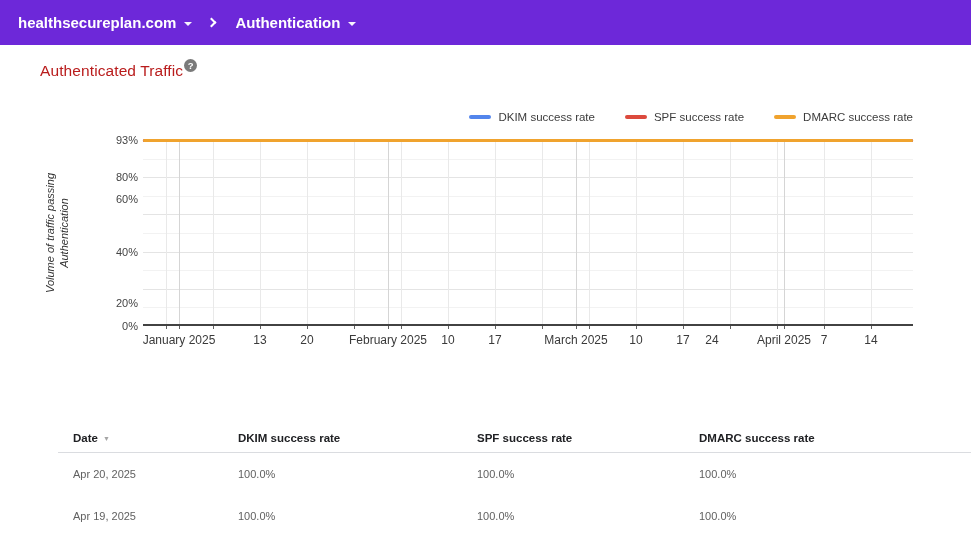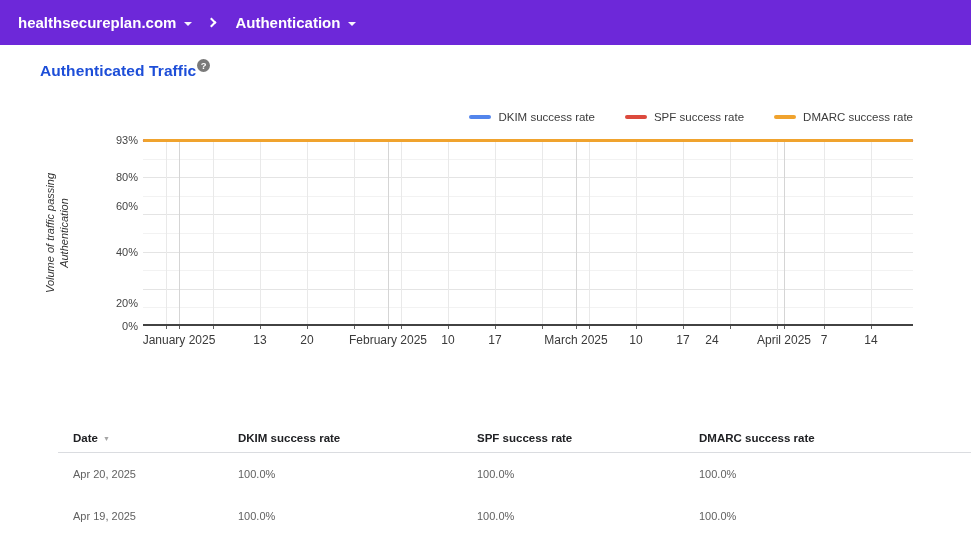--- a/index.html
+++ b/index.html
@@ -22,21 +22,21 @@
     border-left:4px solid transparent; border-right:4px solid transparent;
     border-top:4px solid rgba(255,255,255,.95);
   }
   .nav-chevron {
     width:7px; height:7px; margin:0 12px 0 8px;
     border-top:2px solid #fff; border-right:2px solid #fff;
     transform:rotate(45deg);
   }
   
   .title-row { position:absolute; top:62px; left:40px; display:flex; align-items:flex-start; }
-  .page-title { font-size:15.5px; font-weight:bold; color:#1d4ed8; letter-spacing:.1px; }
+  .page-title { font-size:15.5px; font-weight:normal; color:#b91c1c; letter-spacing:.1px; }
   .help-badge {
     width:13px; height:13px; margin:-3px 0 0 1px; border-radius:50%;
     background:#7a7a7a; color:#fff; font-size:9.5px; font-weight:bold;
     display:flex; align-items:center; justify-content:center; cursor:pointer;
   }
   
   .chart-region { position:absolute; top:95px; left:0; width:971px; height:262px; }
   .legend { position:absolute; top:16px; right:58px; display:flex; align-items:center; }
   .legend-item { display:flex; align-items:center; margin-left:30px; }
   .legend-swatch { width:22px; height:4px; border-radius:2px; margin-right:7px; }
@@ -111,21 +111,21 @@
         <div class="gridline-h" style="top: 63.6px; background: rgb(242, 242, 242);"></div>
         <div class="gridline-h" style="top: 100.8px; background: rgb(242, 242, 242);"></div>
         <div class="gridline-h" style="top: 138px; background: rgb(242, 242, 242);"></div>
         <div class="gridline-h" style="top: 175.2px; background: rgb(242, 242, 242);"></div>
         <div class="gridline-h" style="top: 212.4px; background: rgb(242, 242, 242);"></div>
         <div class="gridline-h" style="top: 45px; background: rgb(228, 228, 228);"></div>
         <div class="y-tick-label" style="top: 39px;">93%</div>
         <div class="gridline-h" style="top: 82.2px; background: rgb(228, 228, 228);"></div>
         <div class="y-tick-label" style="top: 76.2px; padding-left: 24px;">80%</div>
         <div class="gridline-h" style="top: 119.4px; background: rgb(228, 228, 228);"></div>
-        <div class="y-tick-label" style="top: 105px;">60%</div>
+        <div class="y-tick-label" style="top: 98px;">60%</div>
         <div class="gridline-h" style="top: 156.6px; background: rgb(228, 228, 228);"></div>
         <div class="y-tick-label" style="top: 150.6px;">40%</div>
         <div class="gridline-h" style="top: 193.8px; background: rgb(228, 228, 228);"></div>
         <div class="y-tick-label" style="top: 202px;">20%</div>
         <div class="y-tick-label" style="top: 225px;">0%</div>
         <div class="gridline-v" style="left: 166px; background: rgb(233, 233, 233);"></div>
         <div class="x-tick-mark" style="left: 166px;"></div>
         <div class="gridline-v" style="left: 179px; background: rgb(213, 213, 213);"></div>
         <div class="x-tick-mark" style="left: 179px;"></div>
         <div class="x-tick-label" style="left: 179px;">January 2025</div>

